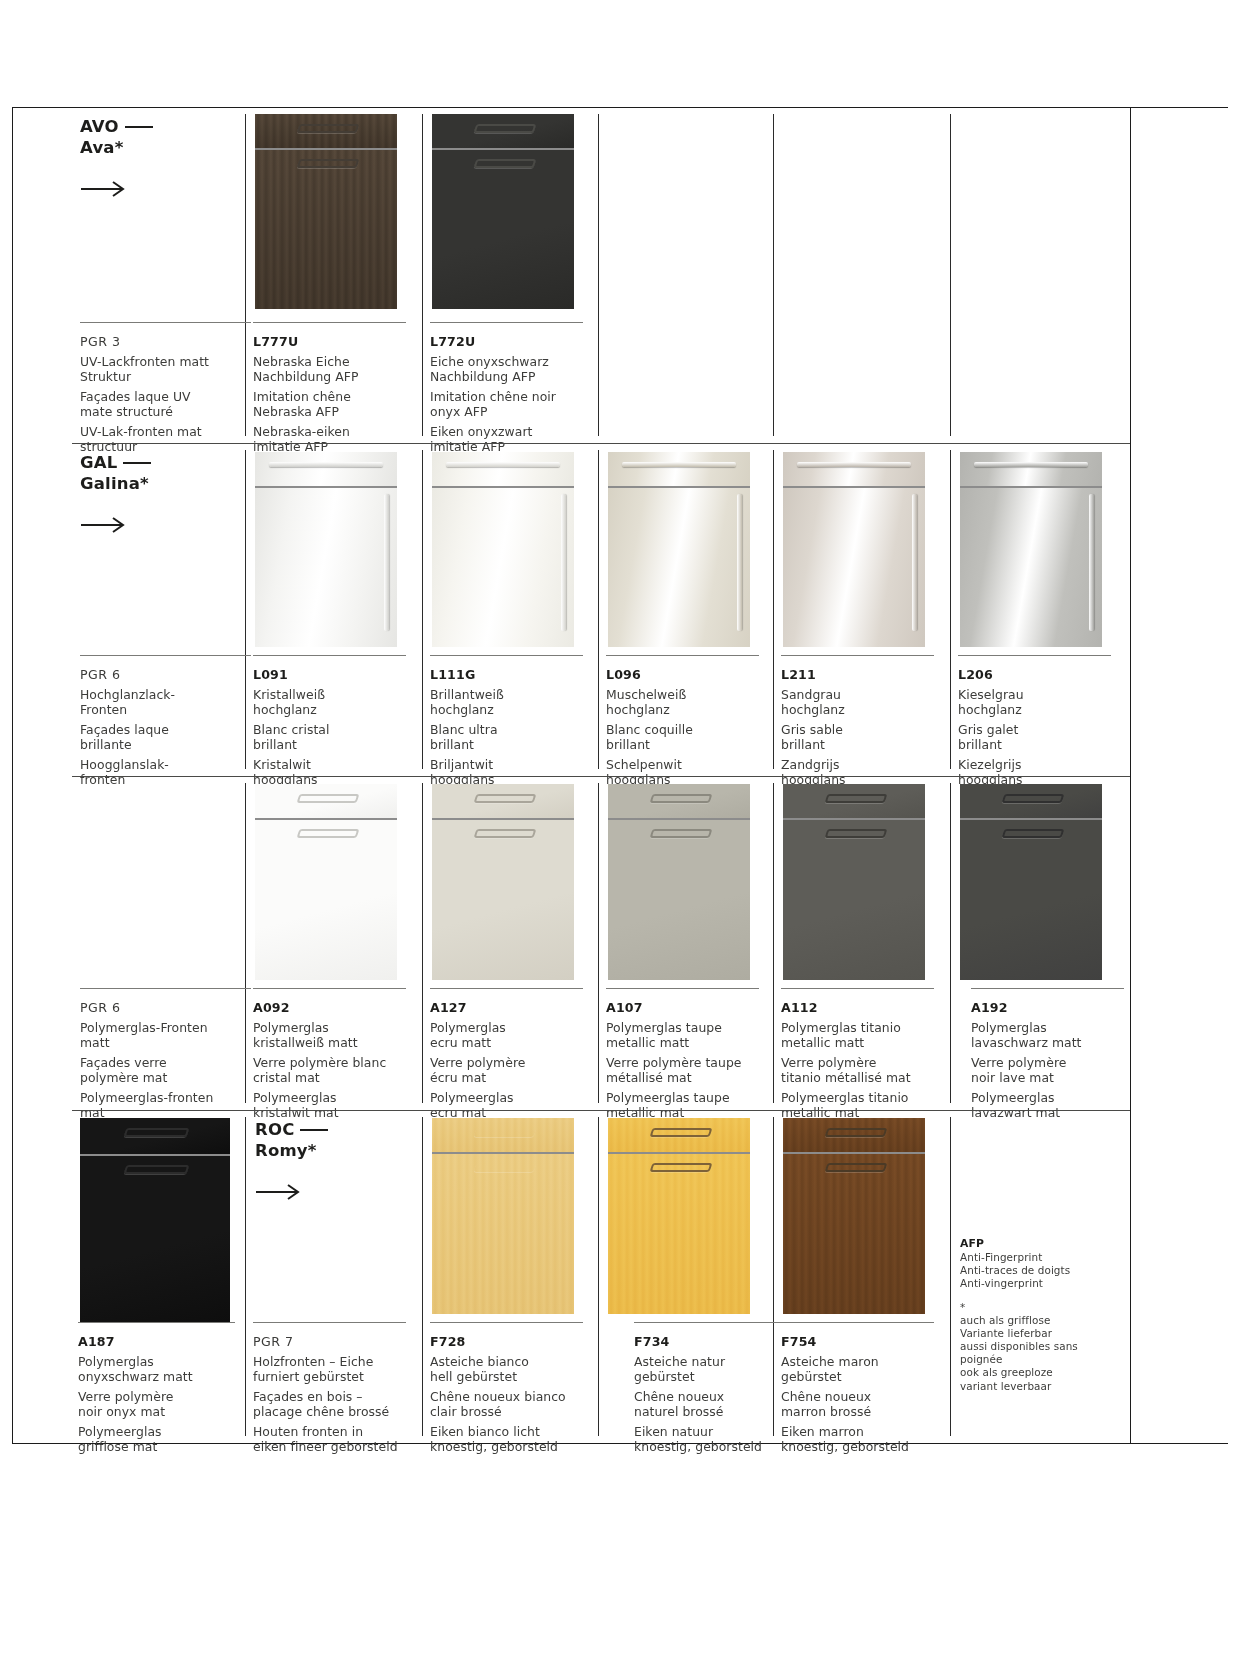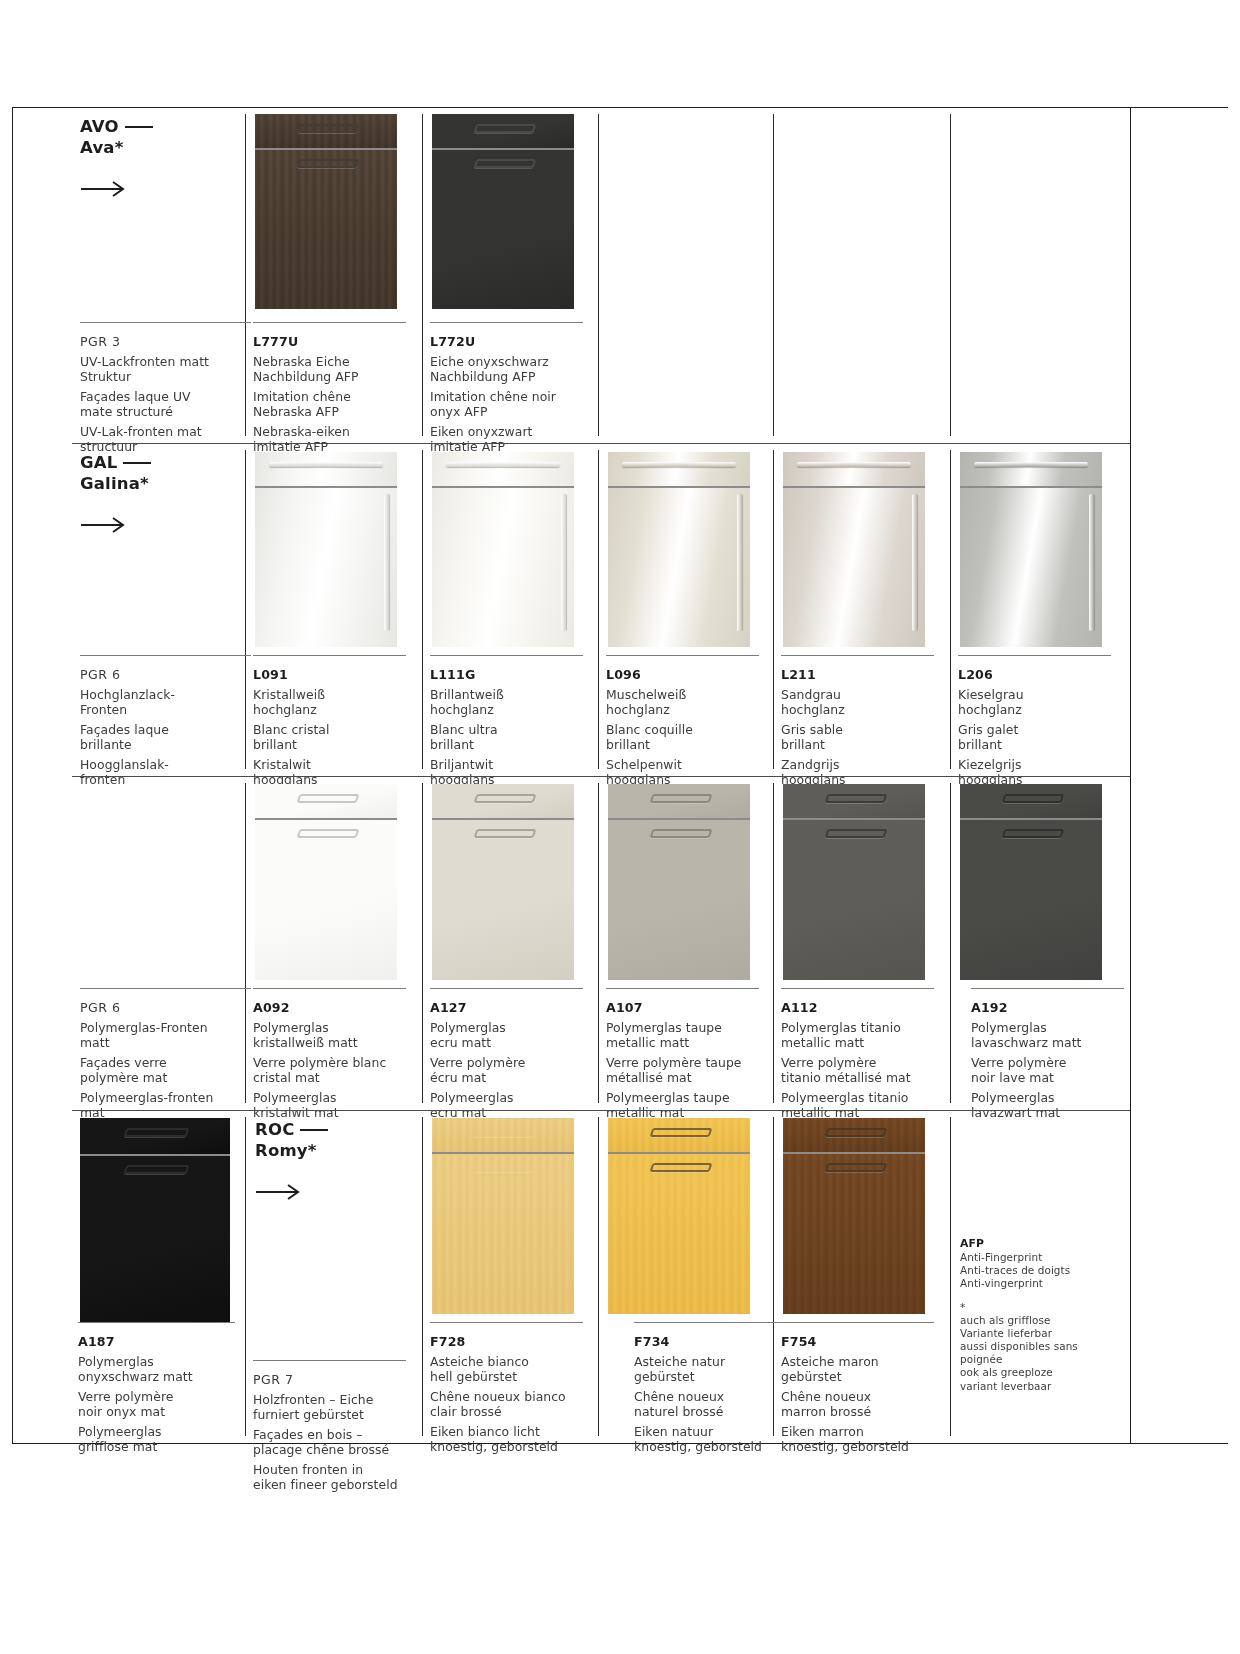--- a/index.html
+++ b/index.html
@@ -445,21 +445,21 @@
     </div>
     <div style="position: absolute; left: 255px; top: 1119px;">
       <div class="brand-title"><span>ROC</span><span class="dash"></span></div>
       <div class="brand-title">Romy*</div>
       <div class="brand-arrow">
         <svg width="46" height="18" viewBox="0 0 46 18">
           <path d="M1 9 H42 M33 2 L43 9 L33 16" fill="none" stroke="#1d1d1b" stroke-width="2" stroke-linecap="butt" stroke-linejoin="miter"></path>
         </svg>
       </div>
     </div>
-    <div class="caption" style="left: 253px; top: 1360px; width: 165px;">
+    <div class="caption" style="left: 253px; top: 1322px; width: 165px;">
       <div style="height: 1px; background: rgb(123, 123, 120); margin-bottom: 11px; width: 153px;"></div>
       <div class="pgr">PGR 7</div>
       <div class="desc">
         <div>Holzfronten – Eiche</div>
         <div>furniert gebürstet</div>
       </div>
       <div class="desc">
         <div>Façades en bois –</div>
         <div>placage chêne brossé</div>
       </div>

